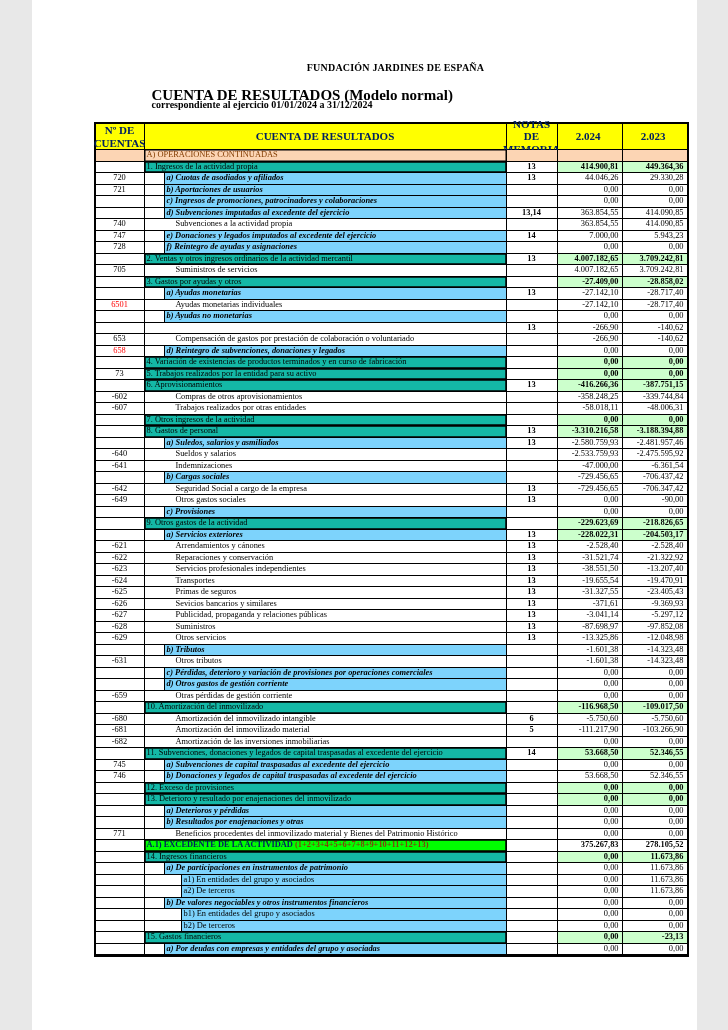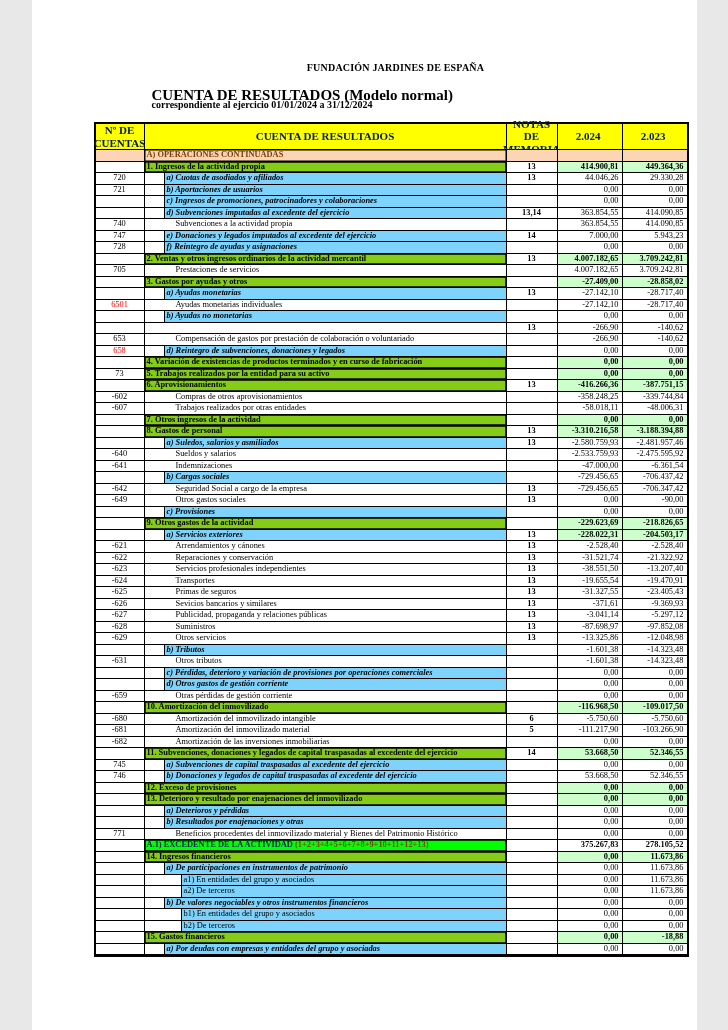--- a/index.html
+++ b/index.html
@@ -37,24 +37,24 @@
   .c2 { width:362px; display:flex; }
   .c3 { width:51px;  text-align:center; font-weight:bold; }
   .c4 { width:65px;  text-align:right; padding-right:3px; }
   .c5 { flex:1; border-right:none; text-align:right; padding-right:3px; }
   .c.red { color:#FF0000; }
 
   .full { flex:1; padding-left:2px; }
 
   
   .row.sec .c { background:#FCD5B4; }
-  .row.sec .full { font-weight:bold; color:#833C00; box-shadow:inset 0 0 0 .5px #000; }
+  .row.sec .full { font-weight:normal; color:#833C00; box-shadow:inset 0 0 0 .5px #000; }
 
   
-  .row.g .full { background:#84cc16; font-weight:bold; box-shadow:inset 0 0 0 .75px #000; }
+  .row.g .full { background:#14b8a6; font-weight:normal; box-shadow:inset 0 0 0 .75px #000; }
   .row.g .c4, .row.g .c5 { background:#CCFFCC; font-weight:bold; }
 
   
   .sp { box-sizing:border-box; height:100%; background:#fff; }
   .row.l .sp { width:19px; }
   .row.s .sp { width:36px; }
   .lbl {
     flex:1; background:#7dd3fc; border-left:1px solid #000;
     font-weight:bold; font-style:italic; padding-left:2px; box-sizing:border-box;
   }
@@ -193,21 +193,21 @@
           <div class="c c2">
             <div class="full">2. Ventas y otros ingresos ordinarios de la actividad mercantil</div>
           </div>
           <div class="c c3">13</div>
           <div class="c c4">4.007.182,65</div>
           <div class="c c5">3.709.242,81</div>
         </div>
         <div class="row d">
           <div class="c c1">705</div>
           <div class="c c2">
-            <div class="full">Prestaciones de servicios</div>
+            <div class="full">Suministros de servicios</div>
           </div>
           <div class="c c3"></div>
           <div class="c c4">4.007.182,65</div>
           <div class="c c5">3.709.242,81</div>
         </div>
         <div class="row g">
           <div class="c c1"></div>
           <div class="c c2">
             <div class="full">3. Gastos por ayudas y otros</div>
           </div>
@@ -739,21 +739,21 @@
           <div class="c c4">0,00</div>
           <div class="c c5">0,00</div>
         </div>
         <div class="row g">
           <div class="c c1"></div>
           <div class="c c2">
             <div class="full">15. Gastos financieros</div>
           </div>
           <div class="c c3"></div>
           <div class="c c4">0,00</div>
-          <div class="c c5">-18,88</div>
+          <div class="c c5">-23,13</div>
         </div>
         <div class="row l">
           <div class="c c1"></div>
           <div class="c c2">
             <div class="sp"></div>
             <div class="lbl">a) Por deudas con empresas y entidades del grupo y asociadas</div>
           </div>
           <div class="c c3"></div>
           <div class="c c4">0,00</div>
           <div class="c c5">0,00</div>

